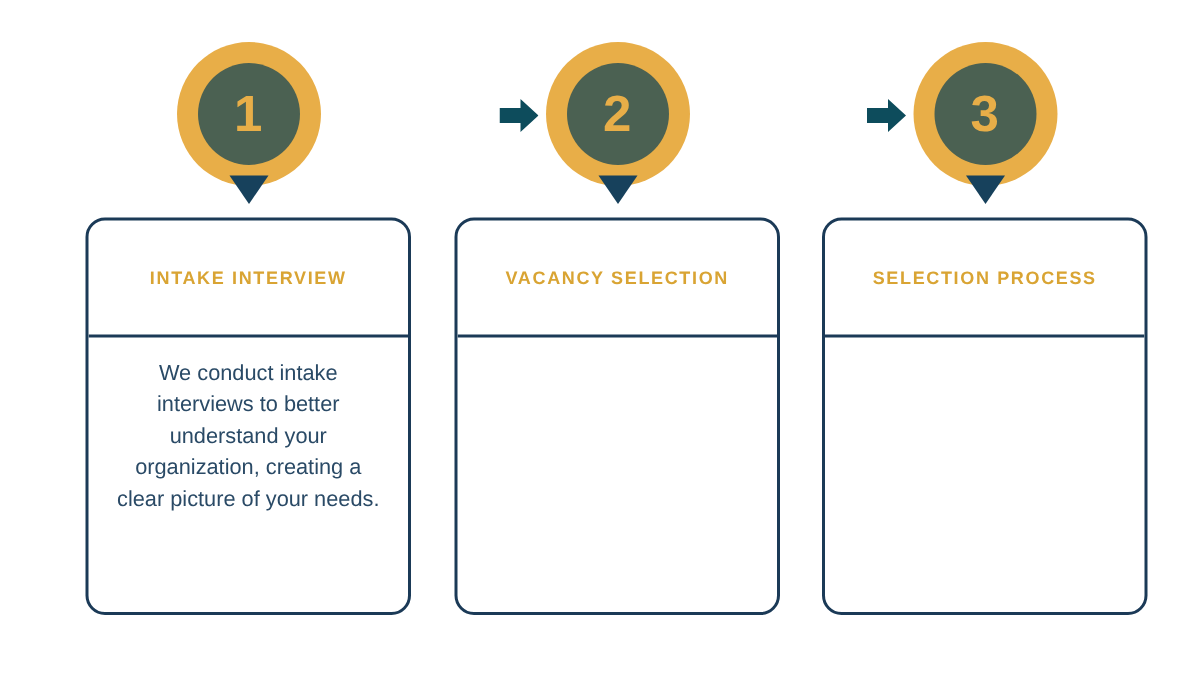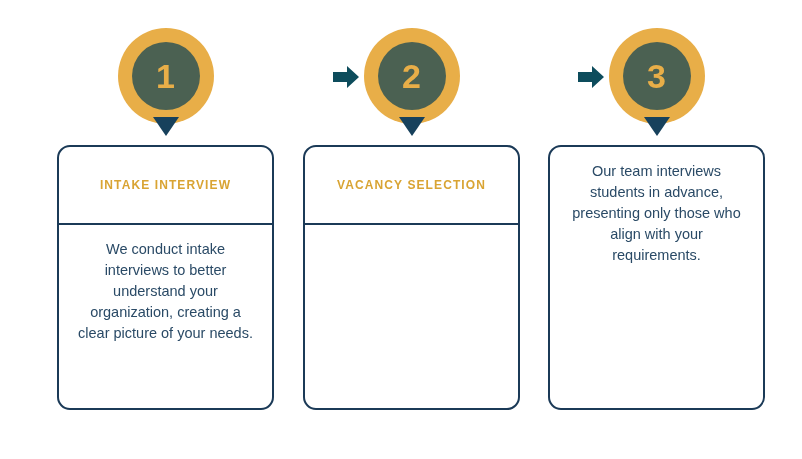--- a/index.html
+++ b/index.html
@@ -192,22 +192,22 @@
     <div class="step step-3">
       <div class="badge-wrap">
         <div class="badge-ring">
           <div class="badge-inner">
             <span class="badge-num">3</span>
           </div>
         </div>
       </div>
       <div class="pointer"></div>
       <div class="card">
-        <div class="card-body">
-          <div class="card-text">Our team interviews students in advance, presenting only those who align with your requirements.</div>
+        <div class="card-head">
+          <div class="card-title">SELECTION PROCESS</div>
         </div>
       </div>
     </div>
 
     <div class="arrow arrow-1">
       <svg width="26" height="22" viewBox="0 0 26 22" xmlns="http://www.w3.org/2000/svg">
         <path d="M0 6 L14 6 L14 0 L26 11 L14 22 L14 16 L0 16 Z" fill="#0D4C5C"></path>
       </svg>
     </div>
 

